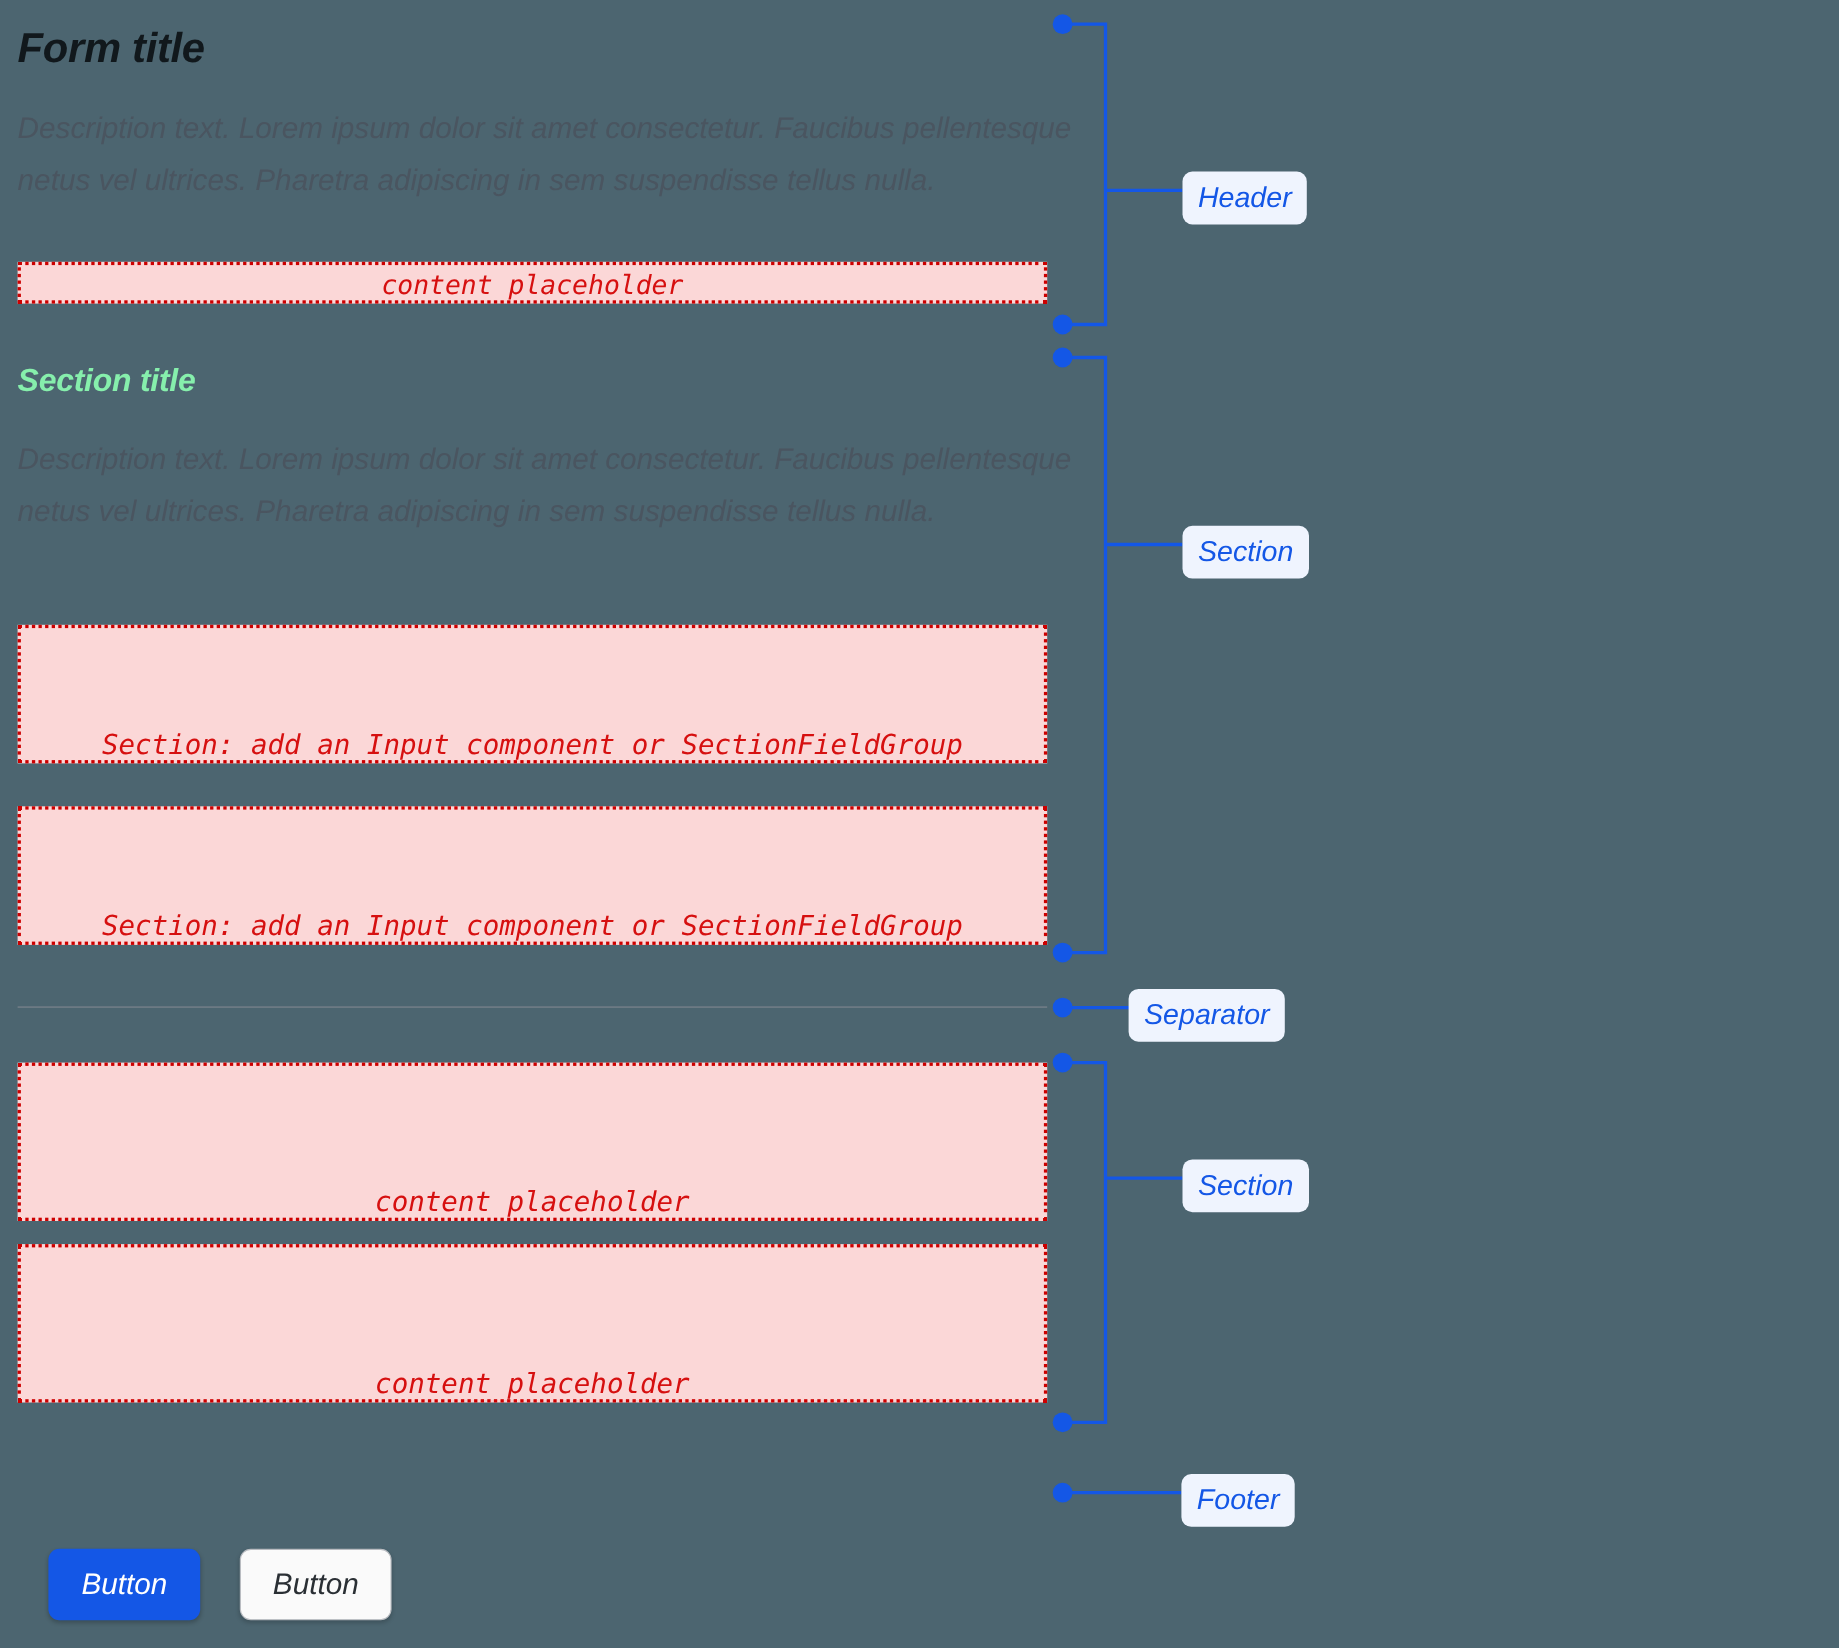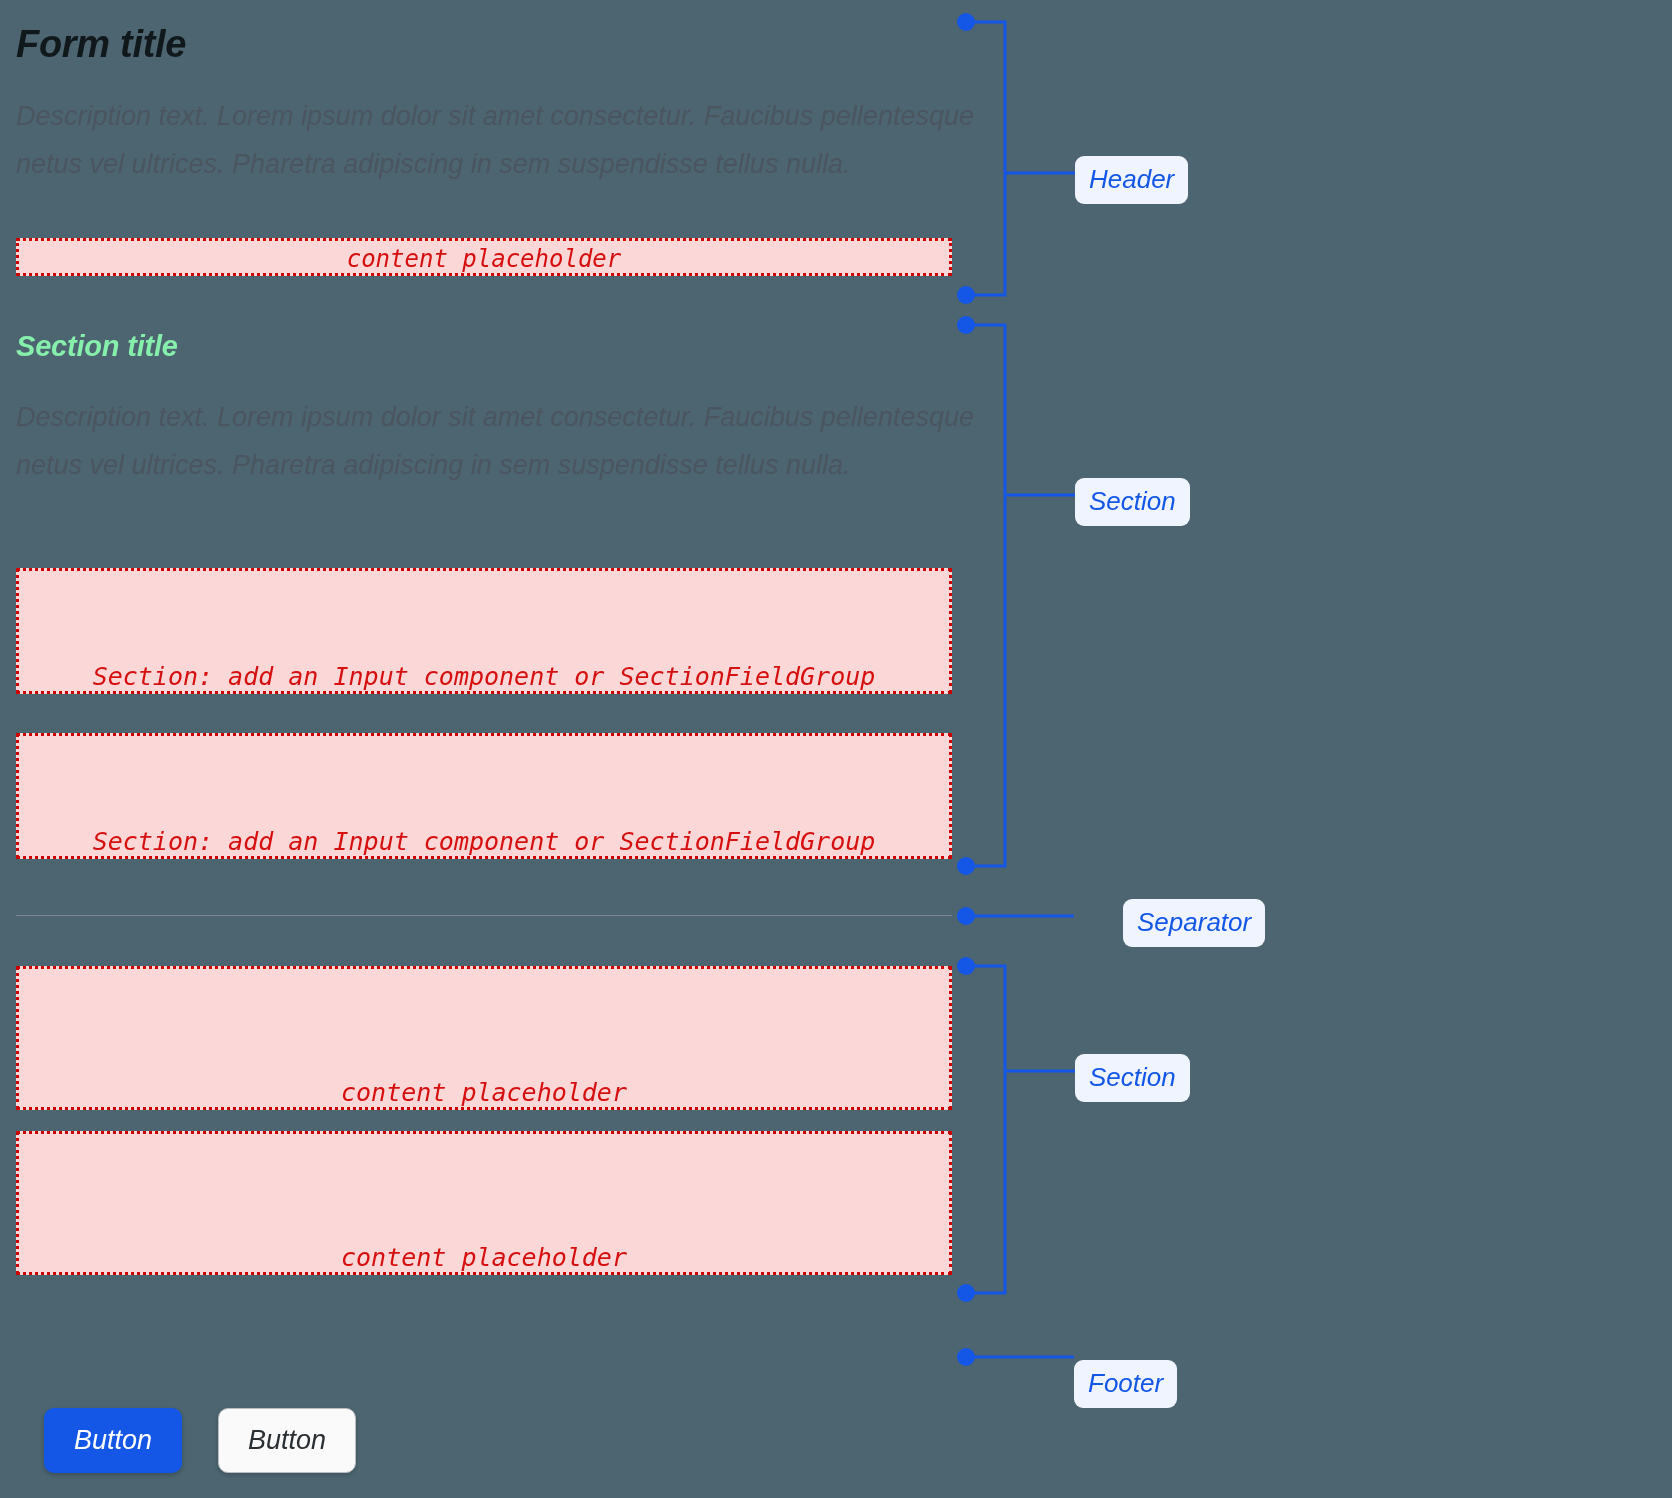--- a/index.html
+++ b/index.html
@@ -158,23 +158,23 @@
     font-size: 26px;
     line-height: 1;
     padding: 10px 14px 12px 14px;
     border-radius: 9px;
     white-space: nowrap;
     pointer-events: auto;
     cursor: default;
   }
   .badge-header    { left: 1075px; top: 156px;  }
   .badge-section-1 { left: 1075px; top: 478px;  }
-  .badge-separator { left: 1123px; top: 899px;  }
+  .badge-separator { left: 1026px; top: 899px;  }
   .badge-section-2 { left: 1075px; top: 1054px; }
-  .badge-footer    { left: 1074px; top: 1340px; margin-top: 20px; }
+  .badge-footer    { left: 1074px; top: 1340px; }
 </style>
 </head>
 <body>
 
 <div id="canvas">
 
   <div class="form-col">
 
     <div class="form-title">Form title</div>
 

